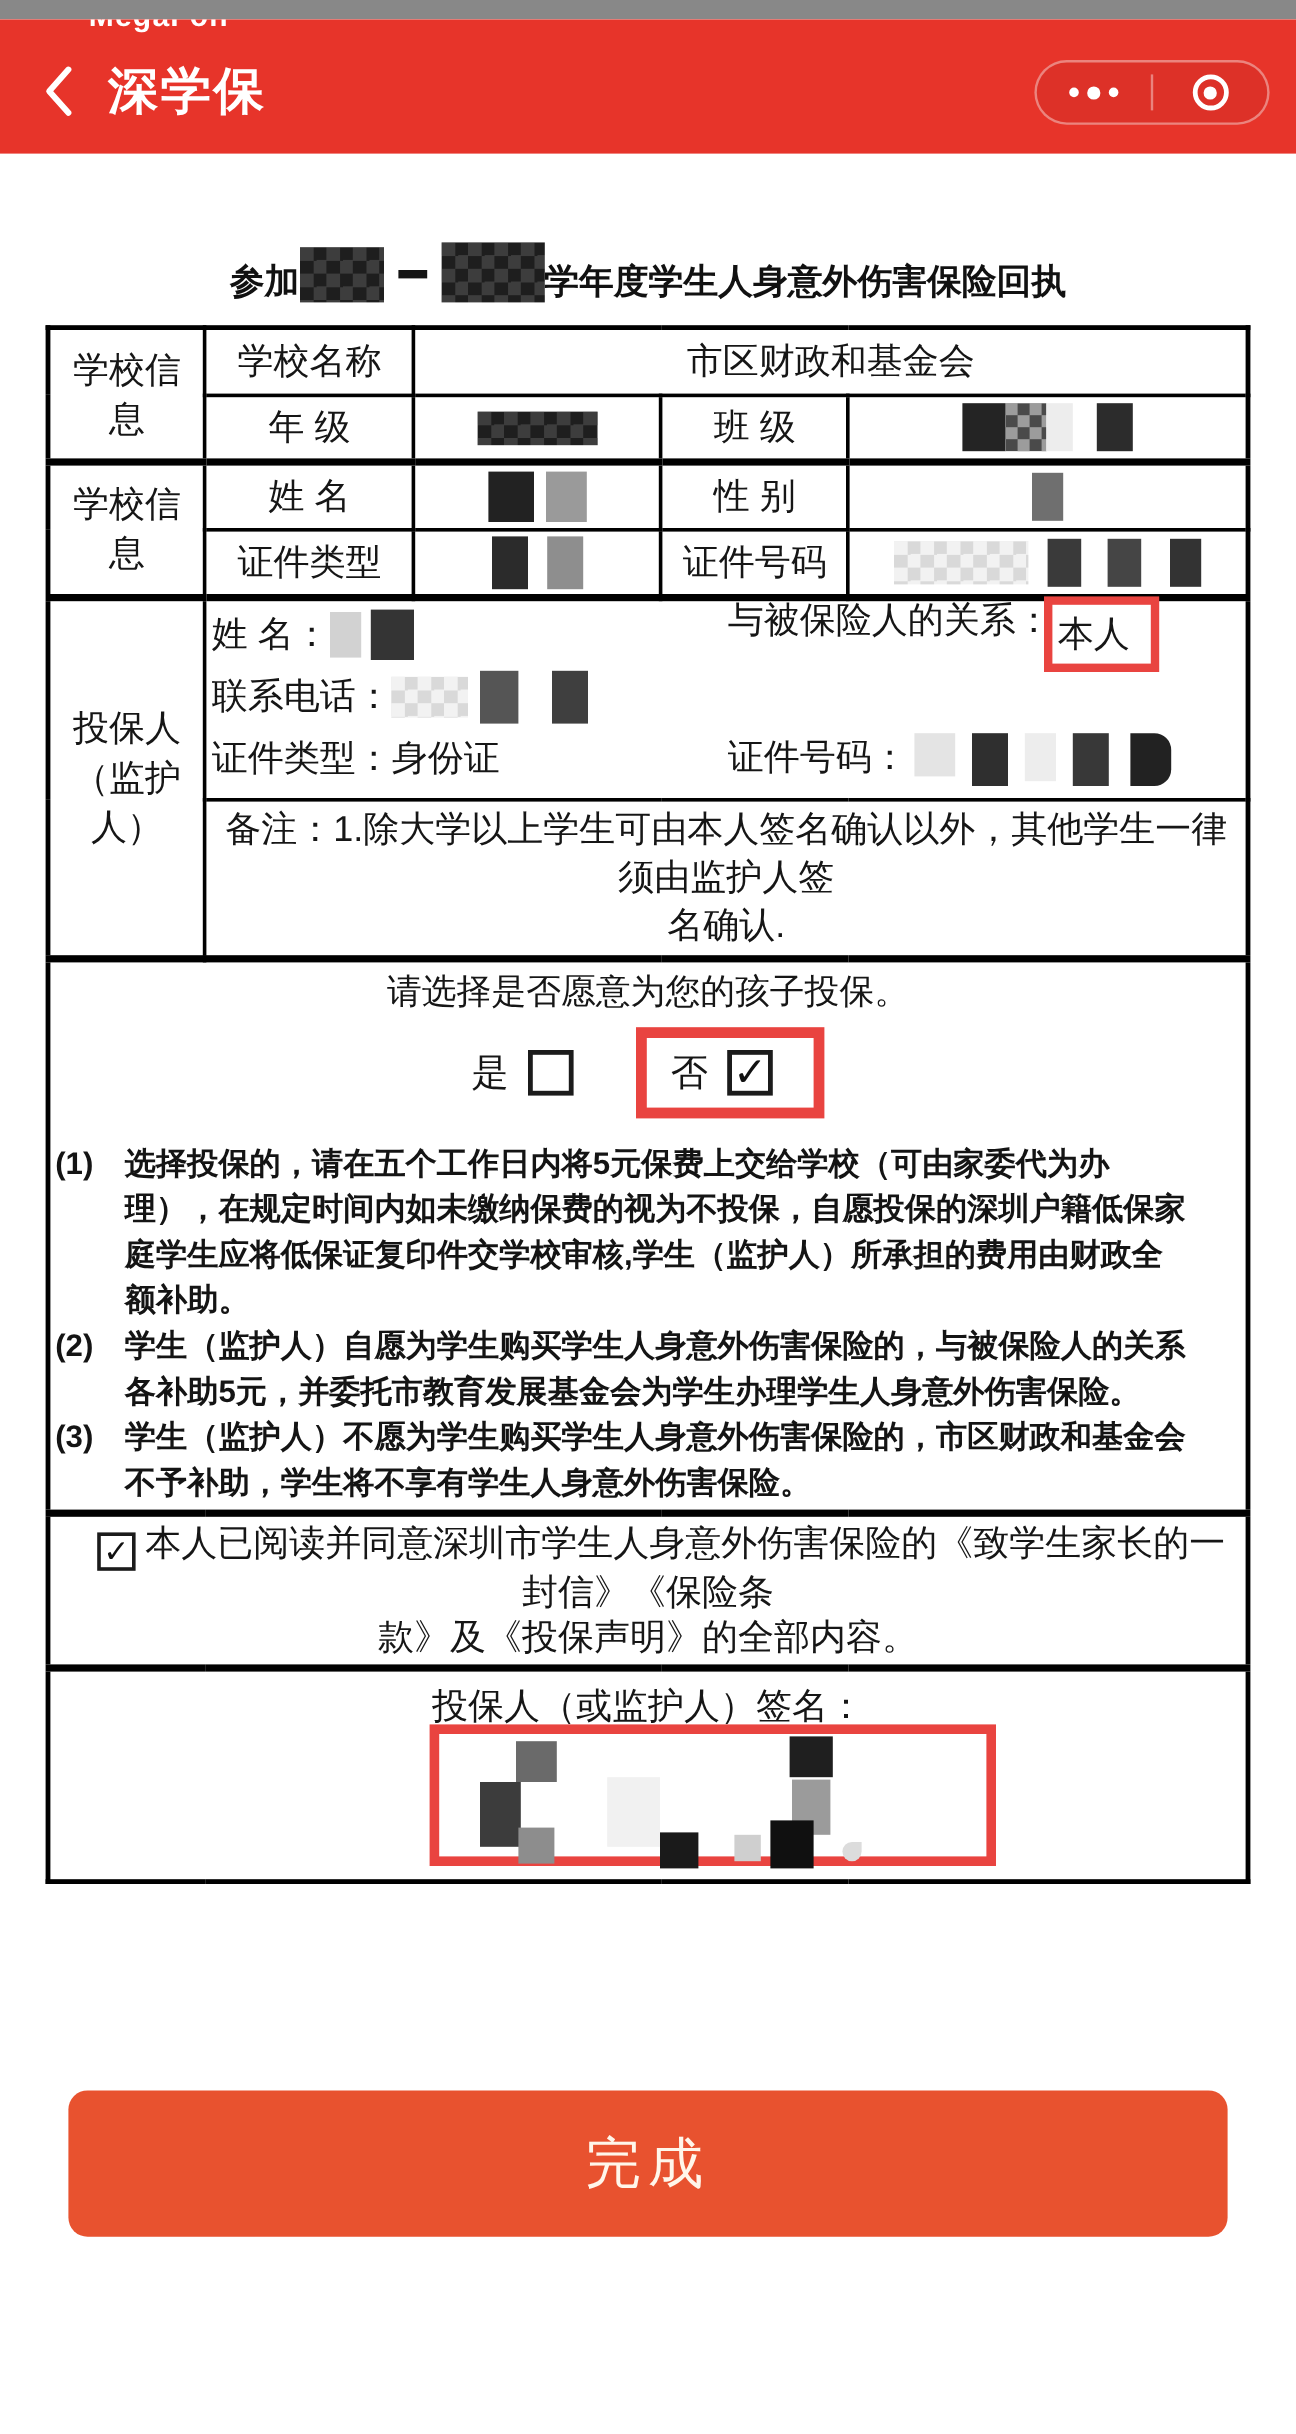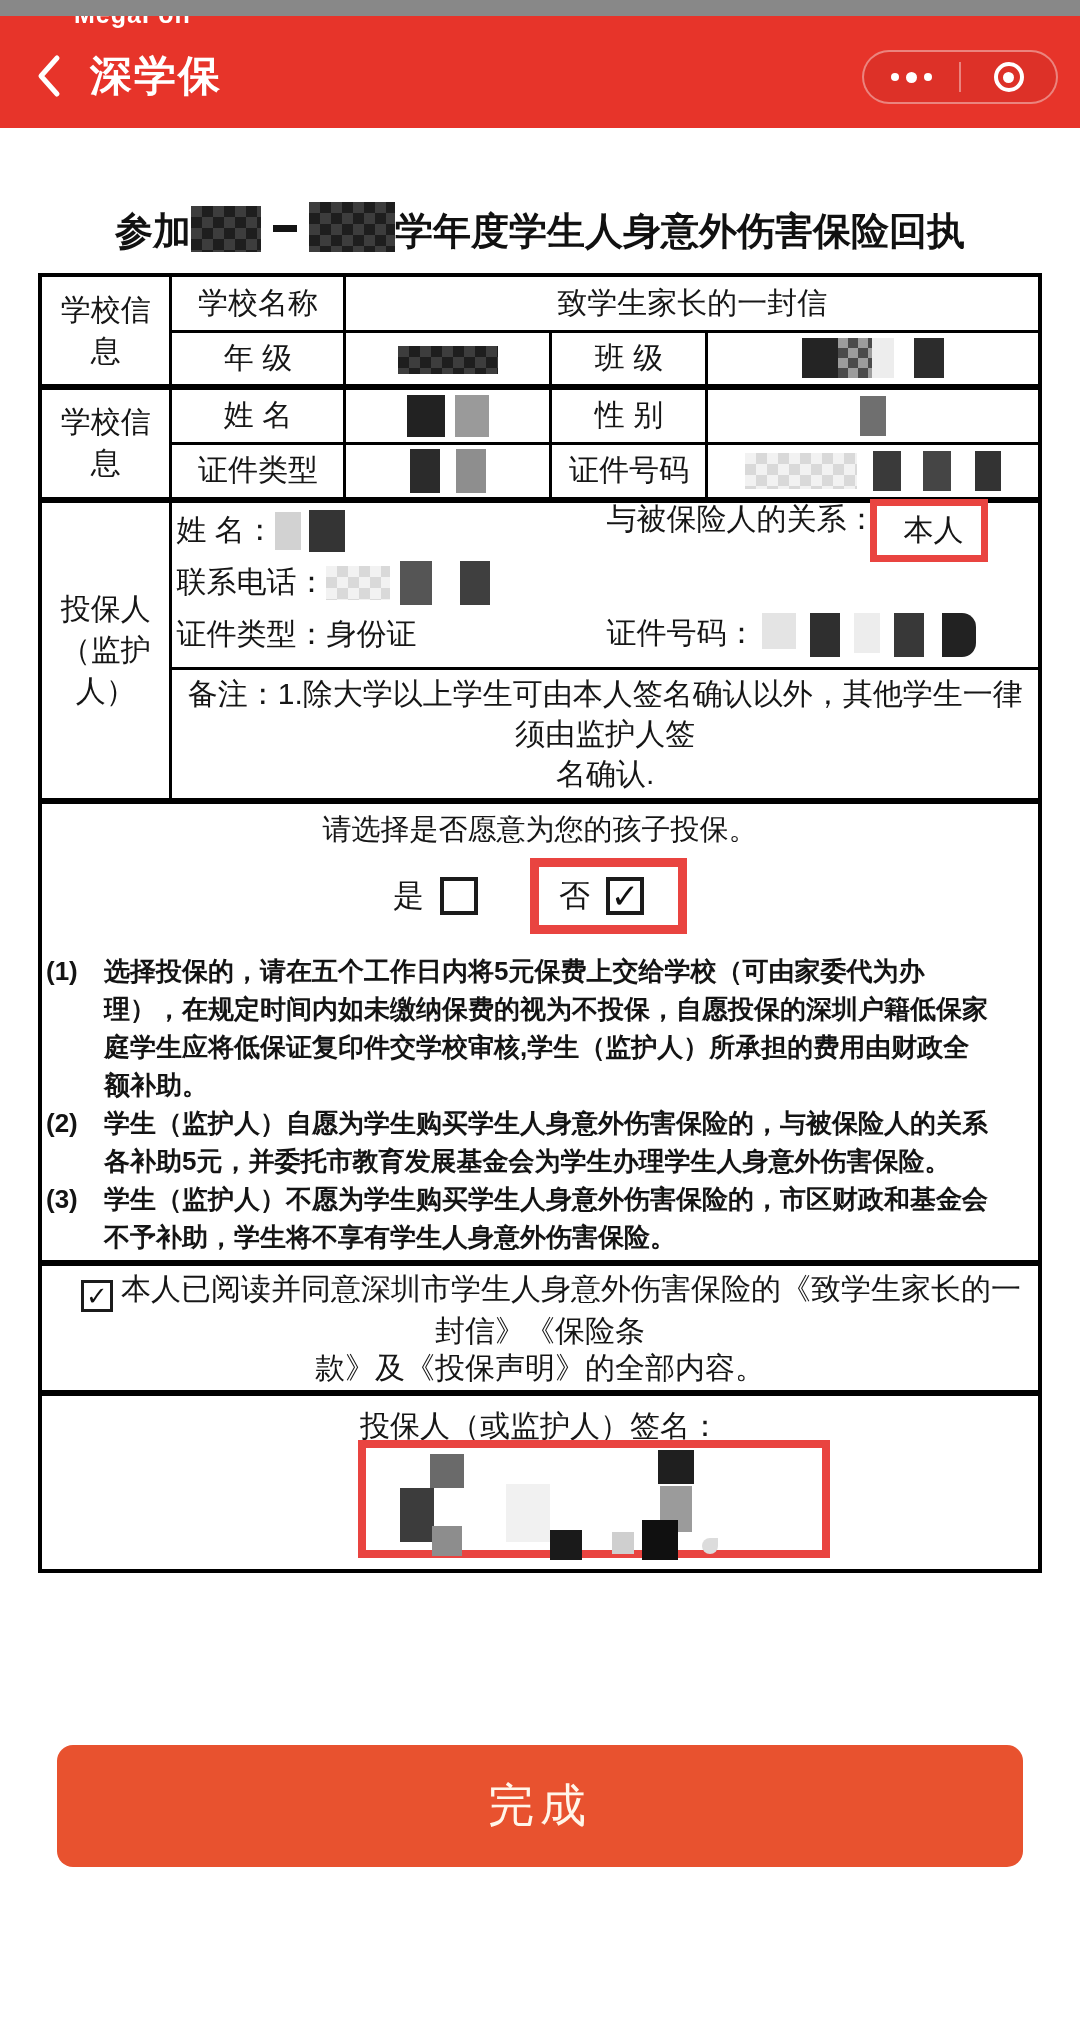--- a/index.html
+++ b/index.html
@@ -15,42 +15,42 @@
   .capsule { position:absolute; right:22px; top:34px; width:196px; height:54px; border:2px solid rgba(255,255,255,0.4); background:rgba(0,0,0,0.04); border-radius:28px; display:flex; align-items:center; }
   .cap-half { flex:1; display:flex; align-items:center; justify-content:center; height:100%; cursor:pointer; }
   .cap-div { width:2px; height:30px; background:rgba(255,255,255,0.4); }
   .dots { display:flex; align-items:center; gap:7px; }
   .dots i { display:block; width:8px; height:8px; border-radius:50%; background:#fff; }
   .dots i.mid { width:11px; height:11px; }
   .ring { width:30px; height:30px; border:4px solid #fff; border-radius:50%; display:flex; align-items:center; justify-content:center; }
   .ring i { width:11px; height:11px; border-radius:50%; background:#fff; }
 
   
-  .form-title { margin-top:74px; text-align:center; font-size:38px; font-weight:700; color:#111; white-space:nowrap; }
+  .form-title { margin-top:74px; text-align:center; font-size:29px; font-weight:700; color:#111; white-space:nowrap; }
   .form-title .rd { vertical-align:-8px; }
   .tdash { display:inline-block; width:24px; height:7px; background:#141414; vertical-align:12px; margin:0 12px; }
 
   
   .rd { display:inline-block; vertical-align:middle; }
   .ck-dark  { background:conic-gradient(#1e1e1e 25%, #3d3d3d 0 50%, #1e1e1e 0 75%, #3d3d3d 0); background-size:22px 22px; }
   .ck-mid   { background:conic-gradient(#4a4a4a 25%, #9c9c9c 0 50%, #4a4a4a 0 75%, #9c9c9c 0); background-size:20px 20px; }
   .ck-light { background:conic-gradient(#d9d9d9 25%, #f2f2f2 0 50%, #d9d9d9 0 75%, #f2f2f2 0); background-size:22px 22px; }
 
   
   table.doc { width:1000px; margin:16px auto 0; border-collapse:collapse; border:4px solid #000; table-layout:fixed; }
   table.doc td { border:3px solid #000; font-size:30px; color:#161616; text-align:center; vertical-align:middle; padding:4px; }
   tr.sec td { border-top:6px solid #000; }
   td.freeleft { text-align:left; }
   .h54 { height:56px; } .hC1 { height:152px; } .hC2 { height:96px; } .hE { height:76px; } .hF { height:178px; }
 
   .c1pad { padding:10px 12px 6px 24px; }
   .c1line { display:flex; align-items:center; height:48px; margin-bottom:4px; }
   .c1-left { width:430px; display:flex; align-items:center; }
   .c1-right { flex:1; display:flex; align-items:flex-start; }
-  .relbox { display:inline-flex; align-items:center; border:7px solid #E94440; padding:4px 18px 4px 26px; margin-left:-6px; font-size:30px; }
+  .relbox { display:inline-flex; align-items:center; border:7px solid #E94440; padding:4px 18px 4px 4px; margin-left:-6px; font-size:30px; }
   .remark { font-size:24px; line-height:40px; text-align:left; padding:8px 10px 8px 14px; white-space:pre-line; }
 
   .choice { padding:10px 30px 10px 30px; }
   .prompt { text-align:center; font-size:29px; height:42px; line-height:42px; }
   .cbrow { margin-top:8px; display:flex; justify-content:center; align-items:center; }
   .cbgroup { display:flex; align-items:center; }
   .cblabel { font-size:31px; margin-right:16px; }
   .cbox { width:38px; height:38px; border:4px solid #1b1b1b; display:flex; align-items:center; justify-content:center; background:#fff; cursor:pointer; }
   .cbox .mark { font-size:34px; font-weight:700; color:#111; line-height:1; }
   .nobox { display:flex; align-items:center; border:9px solid #E94440; padding:8px 34px 8px 20px; margin-left:52px; }
@@ -117,21 +117,21 @@
         <col style="width:174px">
         <col style="width:206px">
         <col style="width:156px">
         <col style="width:333px">
       </colgroup>
 
     <tbody>
         <tr class="h54">
       <td rowspan="2">学校信息</td>
       <td>学校名称</td>
-      <td colspan="3">致学生家长的一封信</td>
+      <td colspan="3">市区财政和基金会</td>
     </tr>
     <tr class="h54">
       <td>年 级</td>
       <td><span class="rd ck-dark" style="width:100px;height:28px;"></span></td>
       <td>班 级</td>
       <td><span class="rd" style="width:36px;height:40px;background:#242424;"></span><span class="rd ck-mid" style="width:34px;height:40px;"></span><span class="rd" style="width:22px;height:40px;background:#ededed;"></span><span class="rd" style="width:30px;height:40px;background:#2c2c2c;margin-left:20px;"></span></td>
     </tr>
 
     <tr class="sec h54">
       <td rowspan="2">学校信息</td>

